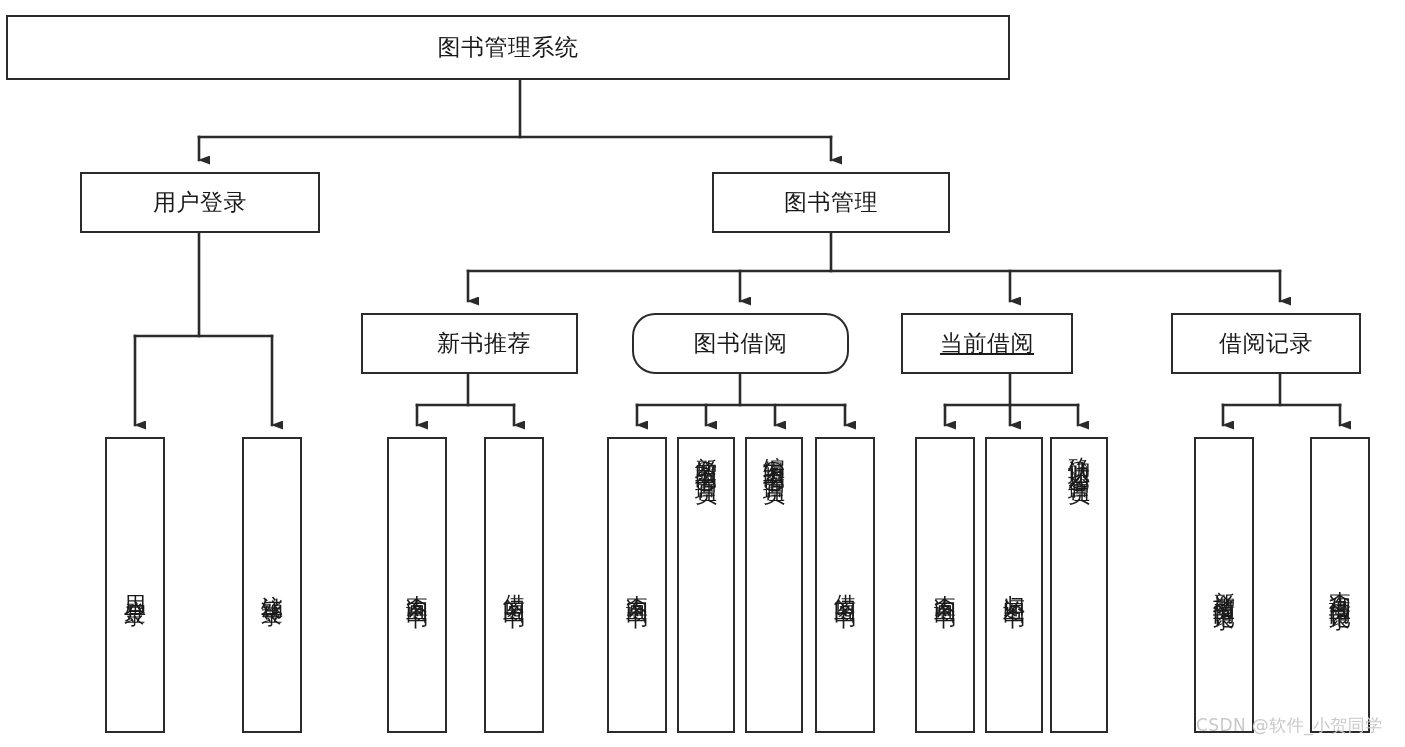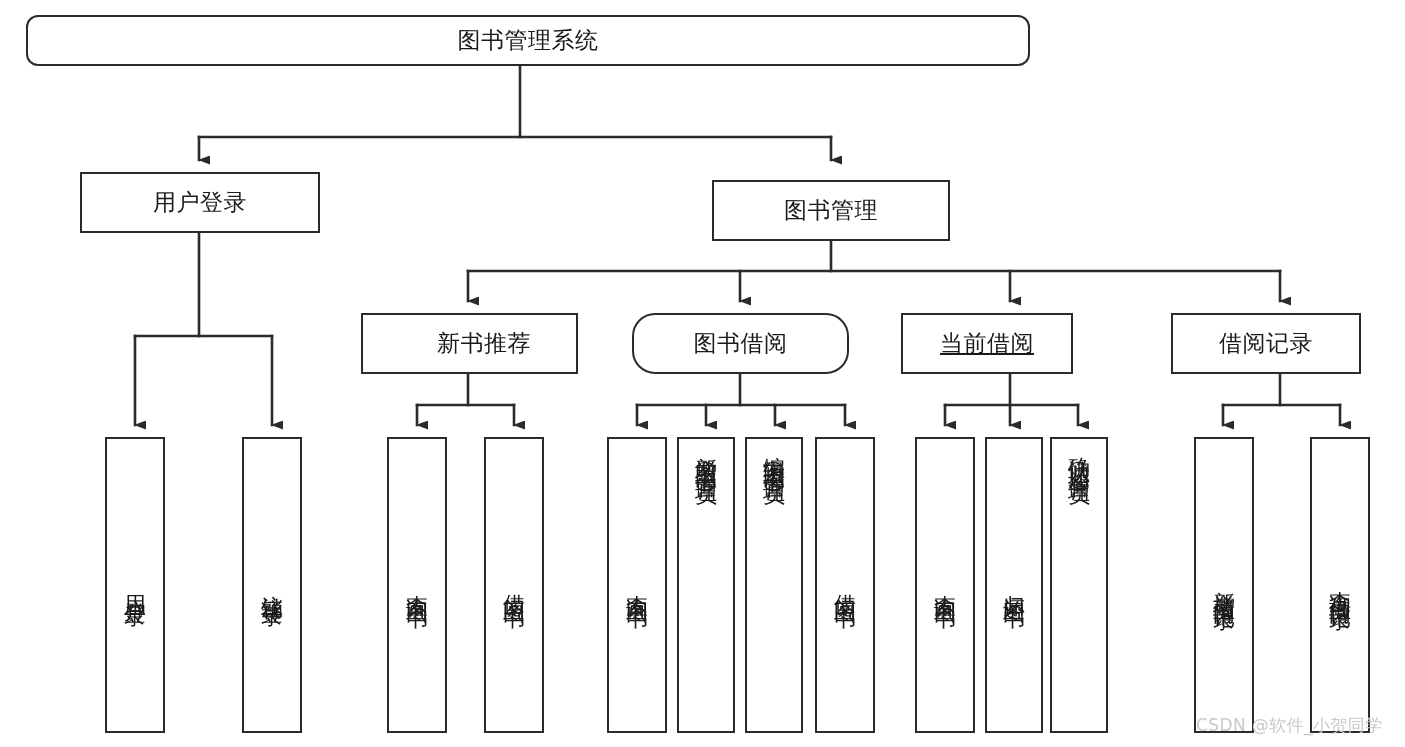--- a/index.html
+++ b/index.html
@@ -127,28 +127,28 @@
       <path d="M 1010 405 L 1010 425" marker-end="url(#arrowhead)"></path>
       <path d="M 1078 405 L 1078 425" marker-end="url(#arrowhead)"></path>
 
       <path d="M 1280 374 L 1280 405"></path>
       <path d="M 1223 405 L 1340 405"></path>
       <path d="M 1223 405 L 1223 425" marker-end="url(#arrowhead)"></path>
       <path d="M 1340 405 L 1340 425" marker-end="url(#arrowhead)"></path>
     </g>
   </svg>
 
-  <div class="node horiz root" style="left:26px; top:15px; width:1004px; height:51px;border-radius:12px;">
+  <div class="node horiz root" style="left:6px; top:15px; width:1004px; height:65px;">
     <span class="node-label">图书管理系统</span>
   </div>
 
   <div class="node horiz" style="left:80px; top:172px; width:240px; height:61px;">
     <span class="node-label">用户登录</span>
   </div>
-  <div class="node horiz" style="left:712px; top:180px; width:238px; height:61px;">
+  <div class="node horiz" style="left:712px; top:172px; width:238px; height:61px;">
     <span class="node-label">图书管理</span>
   </div>
 
   <div class="node horiz" style="left:361px; top:313px; width:217px; height:61px;padding-left:29px;">
     <span class="node-label">新书推荐</span>
   </div>
   <div class="node horiz" style="left:632px; top:313px; width:217px; height:61px;border-radius:23px;">
     <span class="node-label">图书借阅</span>
   </div>
   <div class="node horiz" style="left:901px; top:313px; width:172px; height:61px;text-decoration:underline;">

